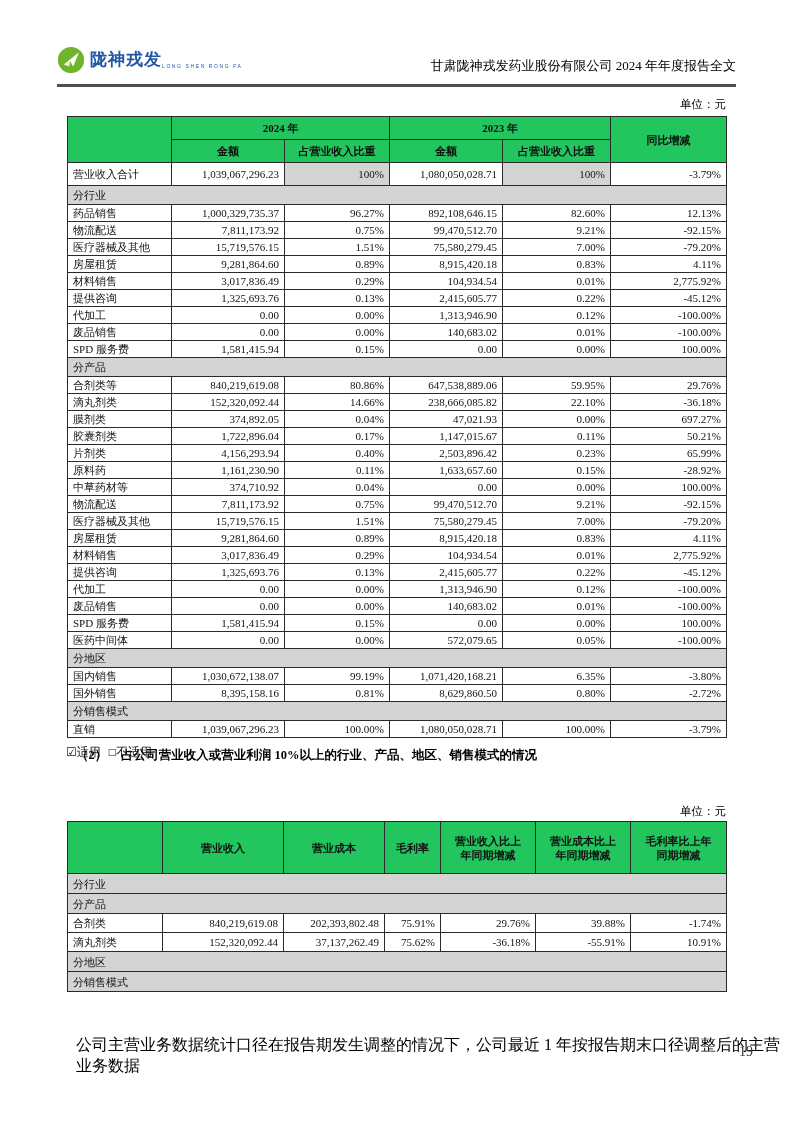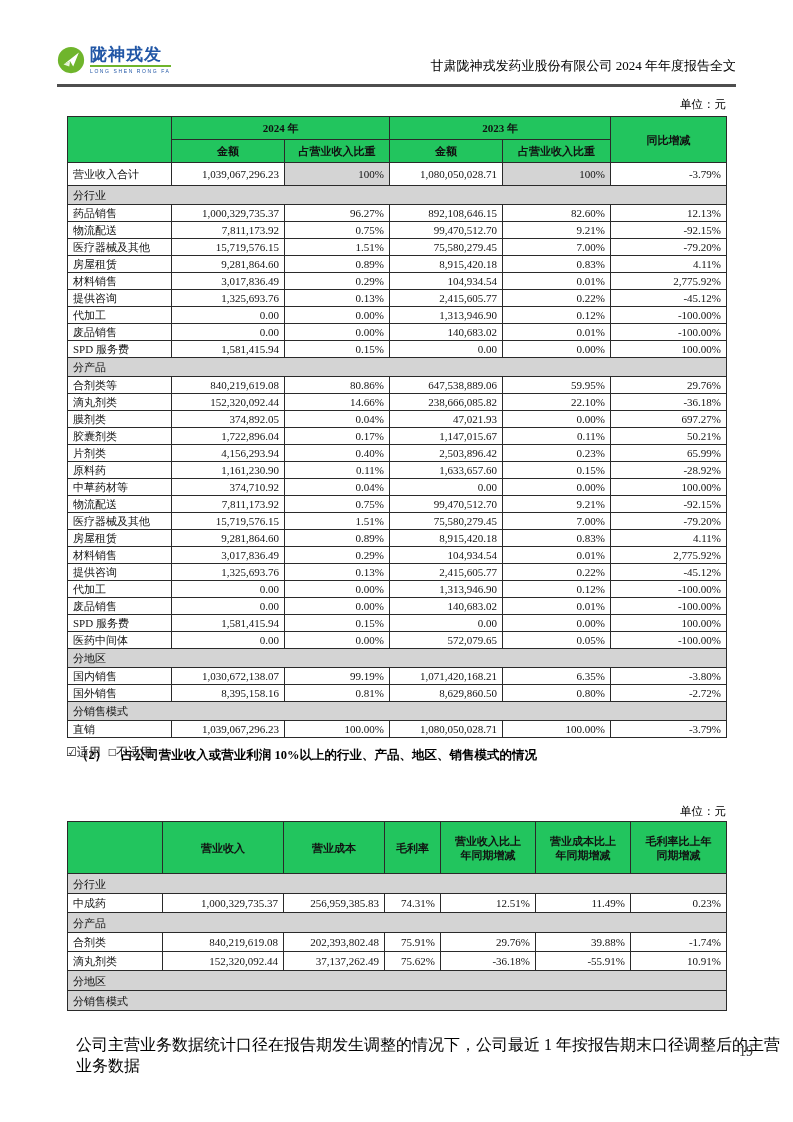--- a/index.html
+++ b/index.html
@@ -17,21 +17,21 @@
   
   .doc-header {
     position: absolute;
     left: 57px; right: 57px; top: 46px;
     display: flex;
     justify-content: space-between;
     align-items: flex-end;
   }
   .logo { display: flex; align-items: center; gap: 5px; }
   .logo-mark { width: 28px; height: 28px; }
-  .logo-textblock { display: flex; flex-direction: column; }
+  .logo-textblock { display: flex; flex-direction: row; align-items: flex-end; }
   .logo-cn {
     font-size: 17px;
     font-weight: bold;
     color: #2257a6;
     letter-spacing: 1px;
     line-height: 18px;
     font-family: "Liberation Sans", sans-serif;
   }
   .logo-underline { height: 2px; background: #6fb52c; margin: 1px 0 1px 0; }
   .logo-en {
@@ -446,29 +446,20 @@
         <th>营业成本比上
 年同期增减</th>
         <th>毛利率比上年
 同期增减</th>
       </tr>
     </thead>
     <tbody id="t2-body">
         <tr class="section-row">
           <td colspan="7" class="label">分行业</td>
         </tr>
-        <tr>
-          <td class="label">中成药</td>
-          <td class="num">1,000,329,735.37</td>
-          <td class="num">256,959,385.83</td>
-          <td class="num">74.31%</td>
-          <td class="num">12.51%</td>
-          <td class="num">11.49%</td>
-          <td class="num">0.23%</td>
-        </tr>
         <tr class="section-row">
           <td colspan="7" class="label">分产品</td>
         </tr>
         <tr>
           <td class="label">合剂类</td>
           <td class="num">840,219,619.08</td>
           <td class="num">202,393,802.48</td>
           <td class="num">75.91%</td>
           <td class="num">29.76%</td>
           <td class="num">39.88%</td>

